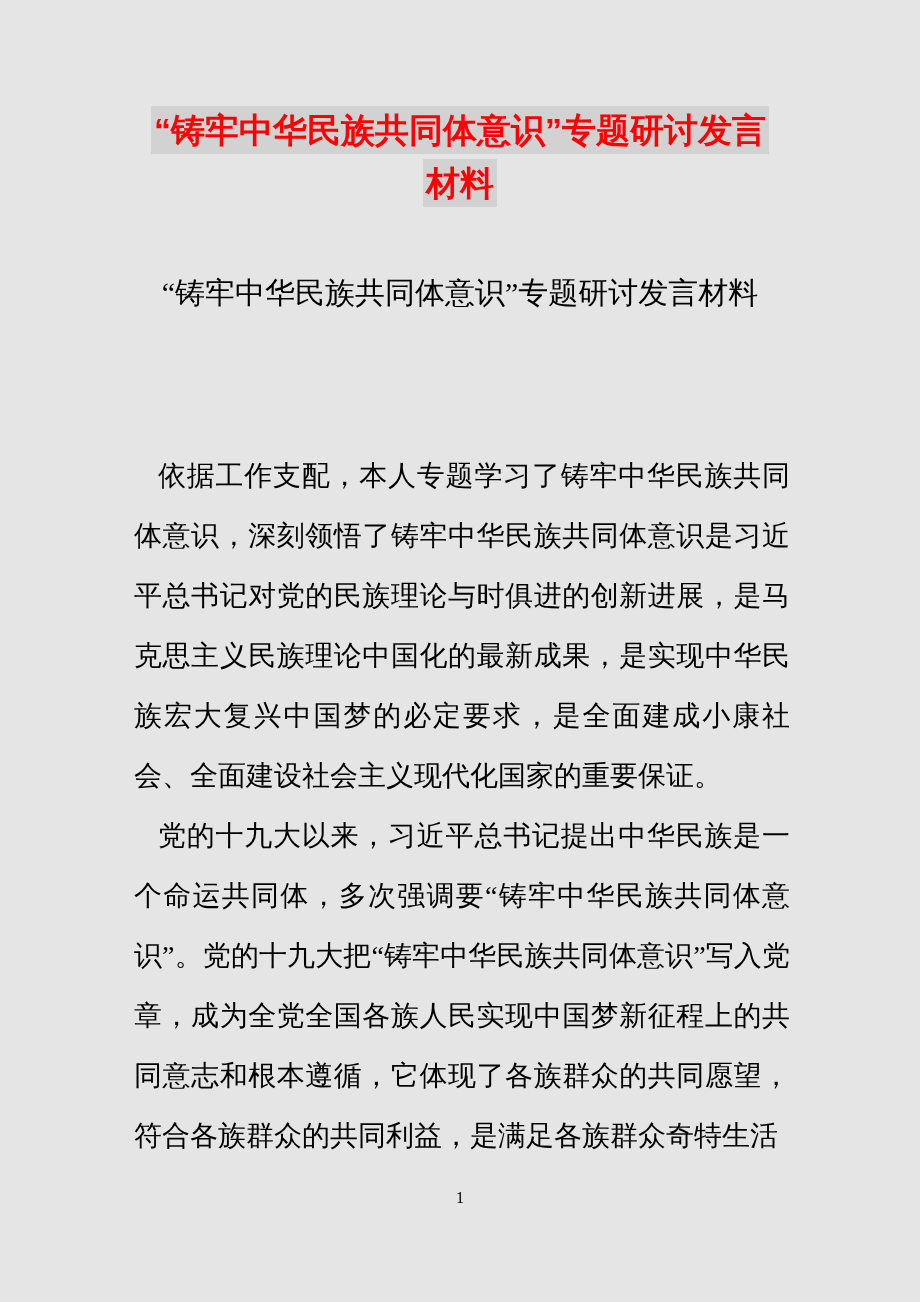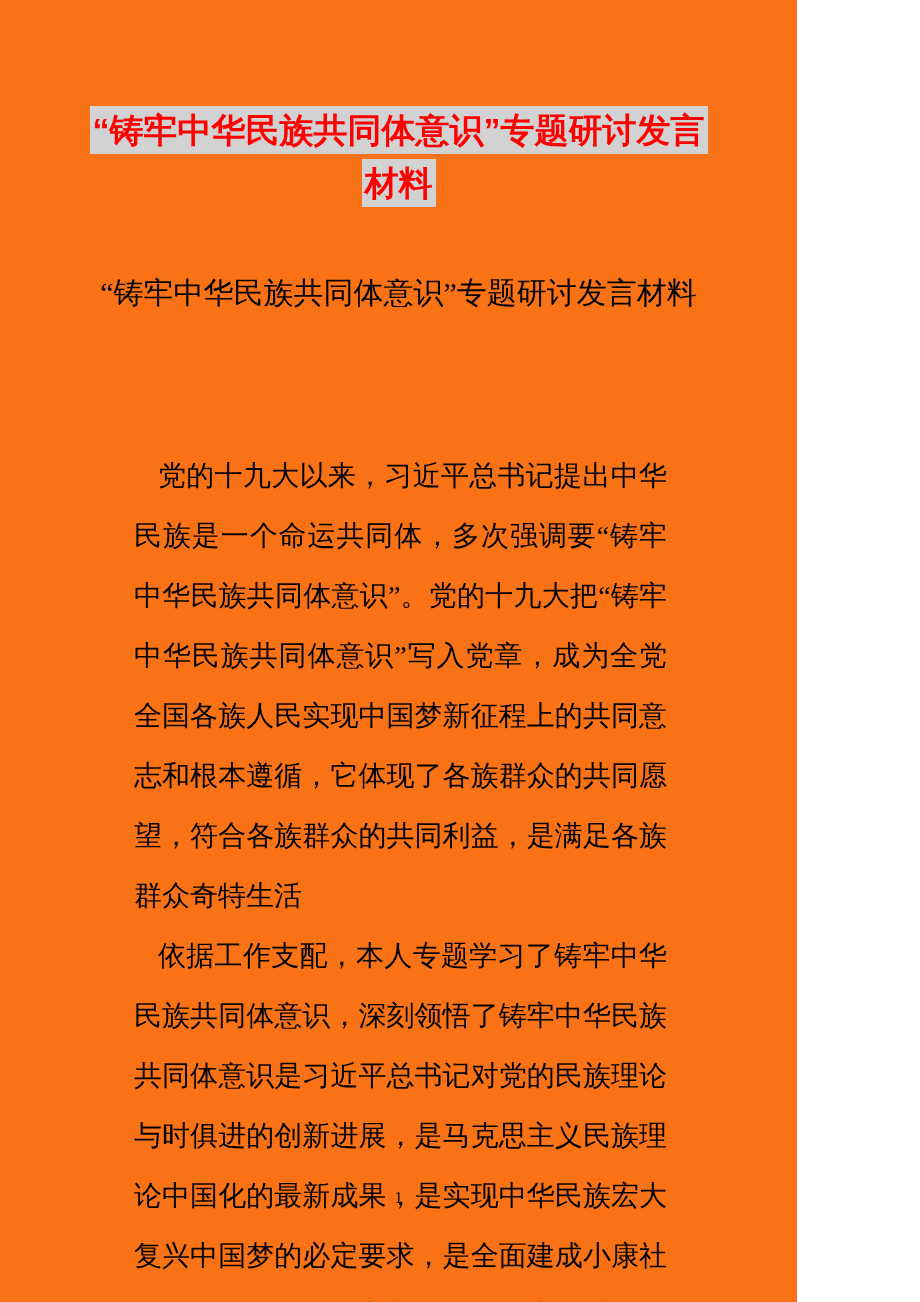--- a/index.html
+++ b/index.html
@@ -2,23 +2,23 @@
 <html><head>
 <meta charset="utf-8">
 <style>
   html, body {
     margin: 0;
     padding: 0;
     background: #ffffff;
   }
   .page {
     position: relative;
-    width: 797px;
+    width: 920px;
     height: 1302px;
-    background: #f97316;
+    background: #e5e5e5;
     overflow: hidden;
     font-family: "Liberation Serif", "DejaVu Serif", serif;
     color: #000000;
   }
   .title-block {
     padding-top: 106px;
     text-align: center;
   }
   .title-line {
     display: block;
@@ -74,21 +74,21 @@
 <div class="page">
 
   <div class="title-block">
     <span class="title-line">“铸牢中华民族共同体意识”专题研讨发言</span>
     <span class="title-line">材料</span>
   </div>
 
   <div class="subtitle">“铸牢中华民族共同体意识”专题研讨发言材料</div>
 
   <div class="body-text">
+    <p>依据工作支配，本人专题学习了铸牢中华民族共同体意识，深刻领悟了铸牢中华民族共同体意识是习近平总书记对党的民族理论与时俱进的创新进展，是马克思主义民族理论中国化的最新成果，是实现中华民族宏大复兴中国梦的必定要求，是全面建成小康社会、全面建设社会主义现代化国家的重要保证。</p>
     <p>党的十九大以来，习近平总书记提出中华民族是一个命运共同体，多次强调要“铸牢中华民族共同体意识”。党的十九大把“铸牢中华民族共同体意识”写入党章，成为全党全国各族人民实现中国梦新征程上的共同意志和根本遵循，它体现了各族群众的共同愿望，符合各族群众的共同利益，是满足各族群众奇特生活</p>
-    <p>依据工作支配，本人专题学习了铸牢中华民族共同体意识，深刻领悟了铸牢中华民族共同体意识是习近平总书记对党的民族理论与时俱进的创新进展，是马克思主义民族理论中国化的最新成果，是实现中华民族宏大复兴中国梦的必定要求，是全面建成小康社会、全面建设社会主义现代化国家的重要保证。</p>
   </div>
 
   <div class="footer">
     <span class="page-number">1</span>
   </div>
 
 </div>
 
 </body></html>

